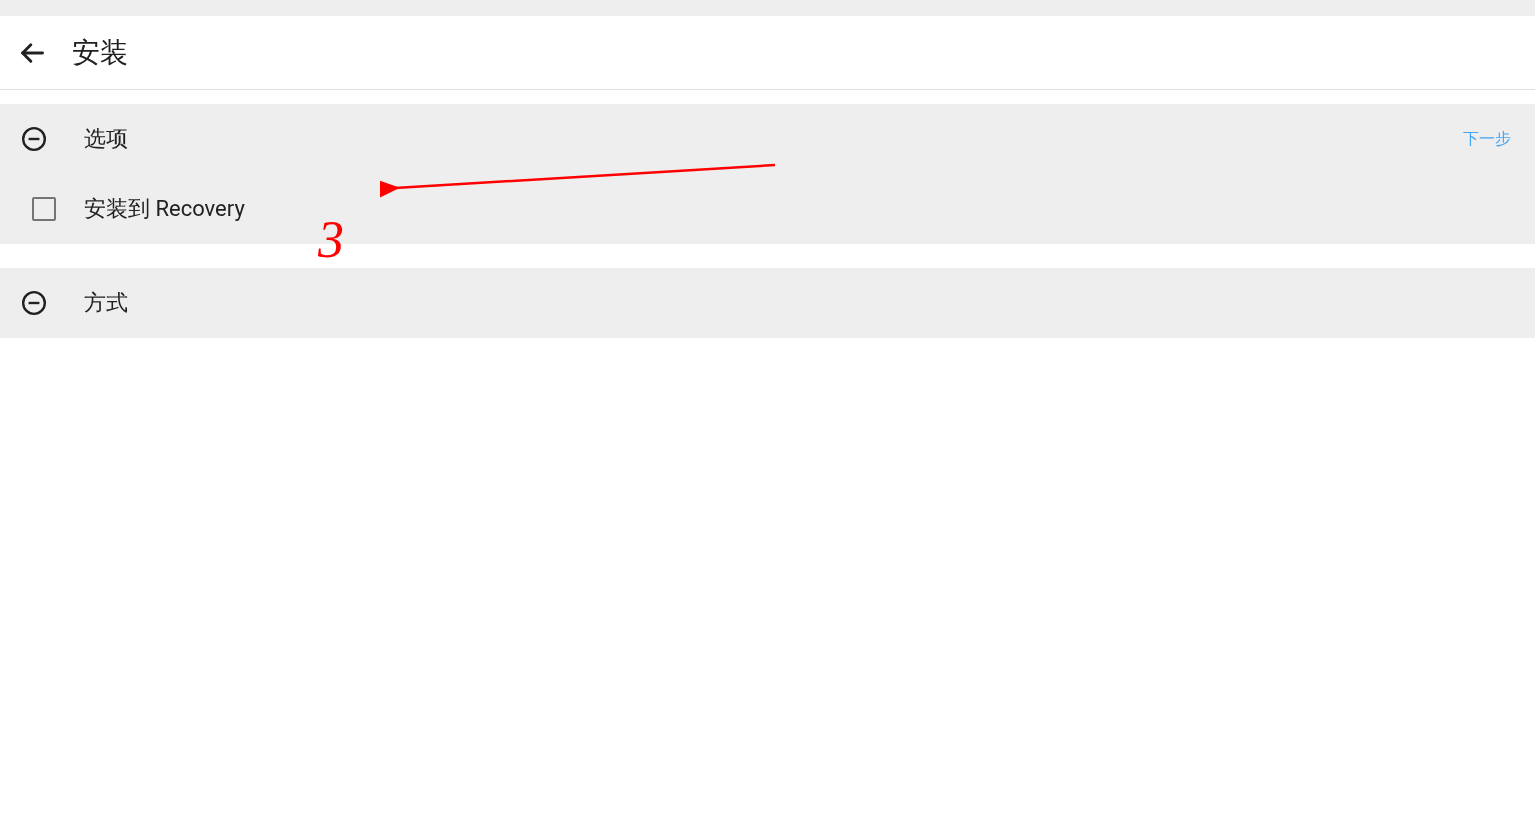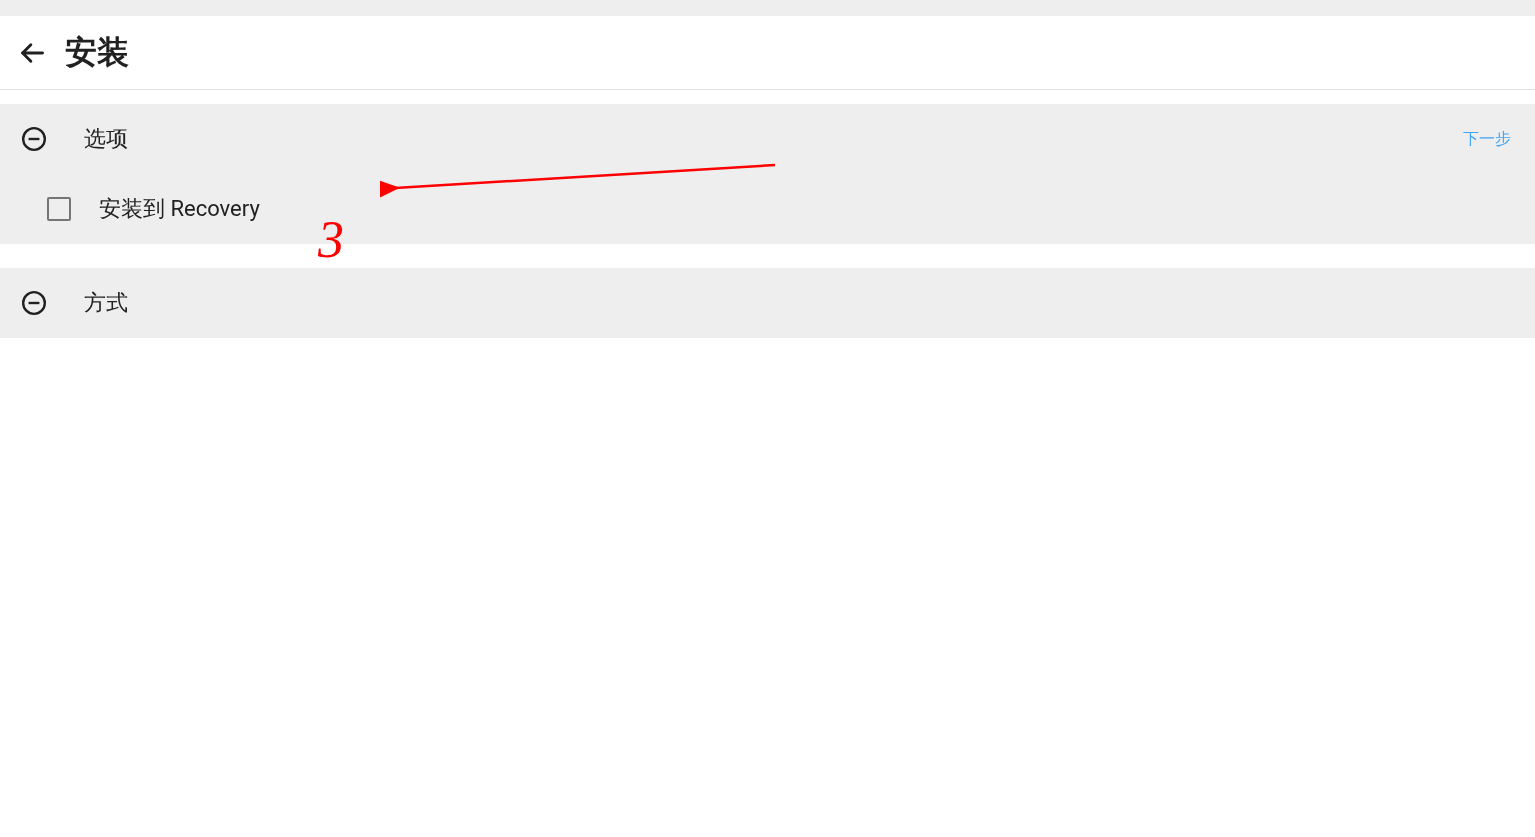--- a/index.html
+++ b/index.html
@@ -32,24 +32,24 @@
       display: flex;
       align-items: center;
       justify-content: center;
       cursor: pointer;
     }
     .back-icon svg {
       width: 28px;
       height: 28px;
     }
     .page-title {
-      font-size: 32px;
-      font-weight: 700;
+      font-size: 28px;
+      font-weight: 400;
       color: #212121;
-      margin-left: 9px;
+      margin-left: 16px;
     }
     .gap {
       height: 14px;
       background: #ffffff;
     }
     .section-header {
       display: flex;
       align-items: center;
       height: 70px;
       background: #eeeeee;
@@ -77,21 +77,21 @@
       right: 24px;
       font-size: 16px;
       color: #42a5f5;
       cursor: pointer;
     }
     .option-row {
       display: flex;
       align-items: center;
       height: 70px;
       background: #eeeeee;
-      padding: 0 47px;
+      padding: 0 32px;
       cursor: pointer;
     }
     .checkbox {
       width: 24px;
       height: 24px;
       border: 2.5px solid #757575;
       border-radius: 2px;
       margin-right: 28px;
     }
     .option-label {

